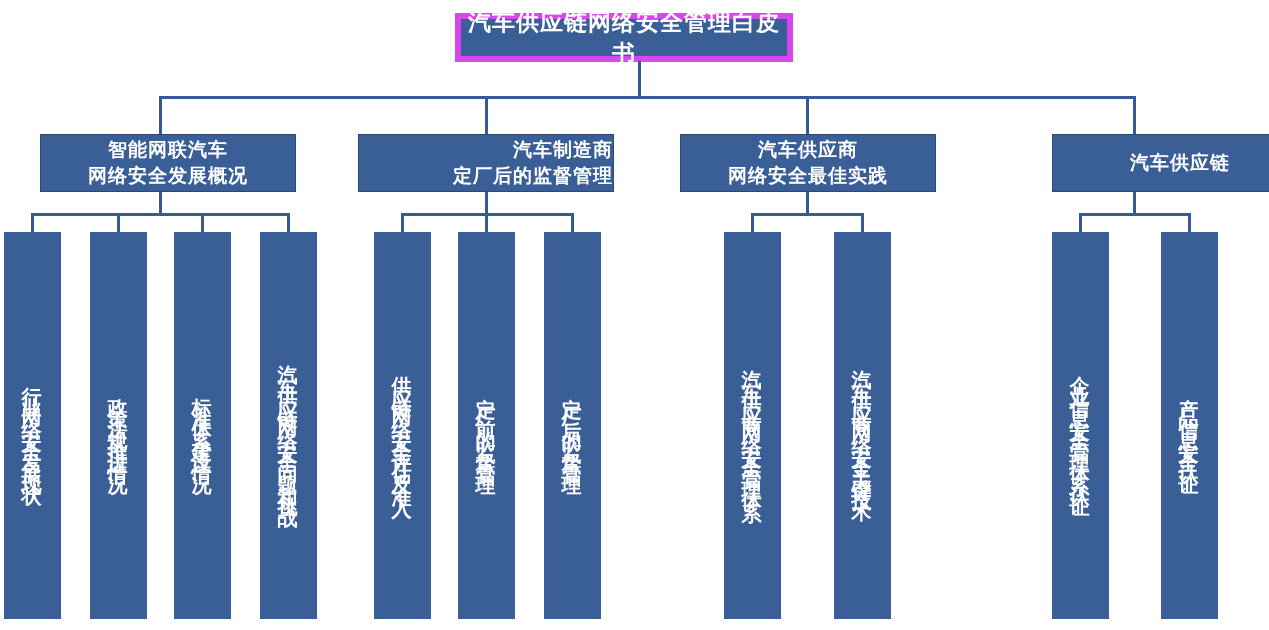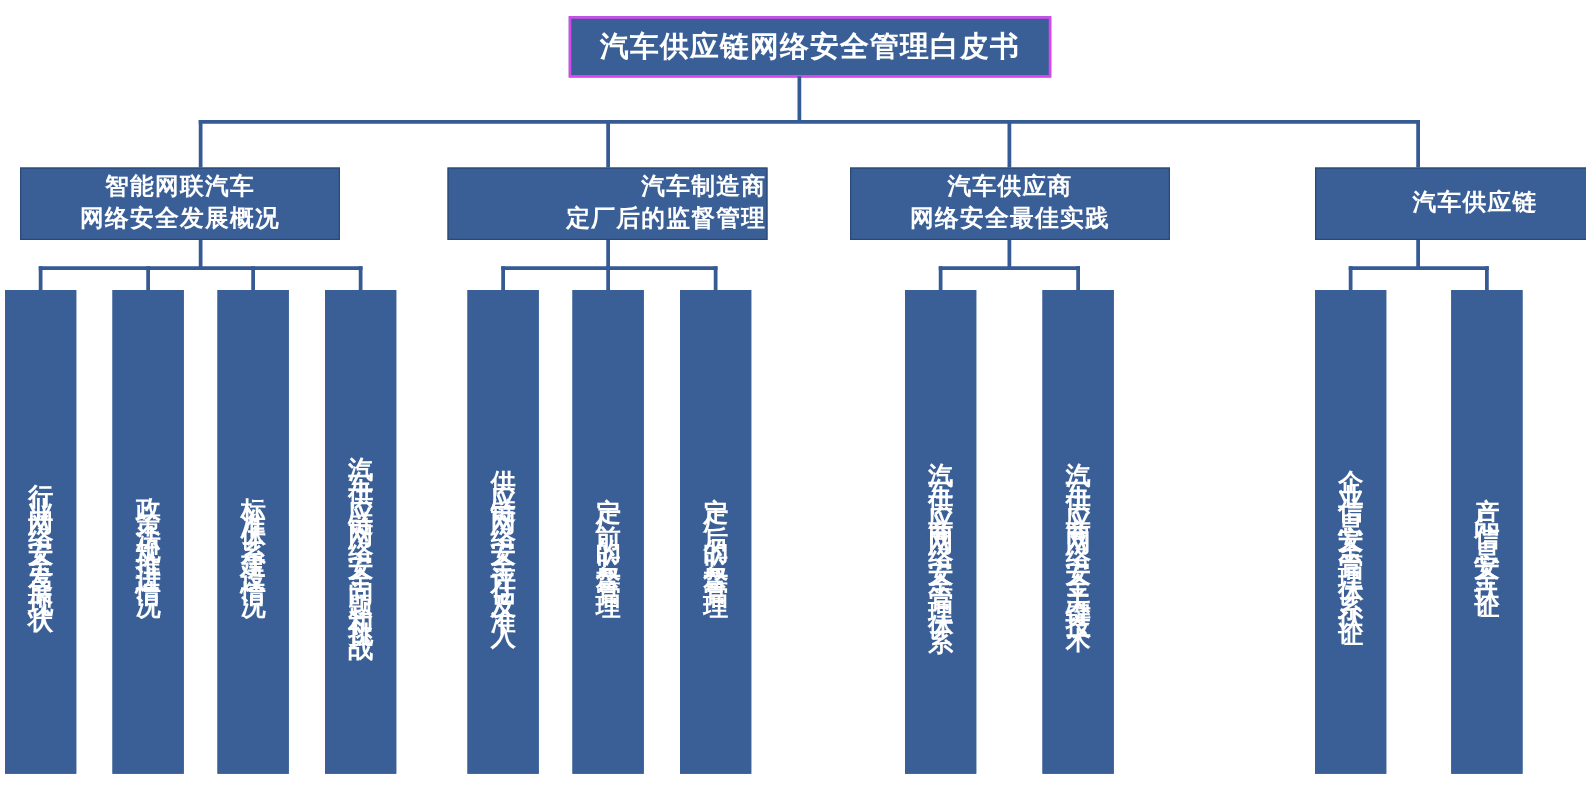--- a/index.html
+++ b/index.html
@@ -6,22 +6,22 @@
   .canvas{
     position:relative;width:1269px;height:630px;background:#ffffff;overflow:hidden;
     font-family:"Liberation Serif","DejaVu Serif",serif;
   }
   .box{
     position:absolute;box-sizing:border-box;background:#3a5f97;color:#ffffff;
     display:flex;align-items:center;justify-content:center;text-align:center;
     font-weight:700;
   }
   .root{
-    left:455px;top:13px;width:386px;height:49px;
-    border:2px solid #d946ef;font-size:23px;letter-spacing:1px;
+    left:455px;top:13px;width:338px;height:49px;
+    border:6px solid #d946ef;font-size:23px;letter-spacing:1px;
   }
   .branch{
     top:134px;width:256px;height:58px;
     border:1px solid #2b4977;font-size:19px;line-height:26px;
     flex-direction:column;letter-spacing:1px;
   }
   .branch span{display:block;}
   .leaf{
     top:232px;width:57px;height:387px;
     border:1px solid #3a5f97;font-size:20px;
@@ -36,21 +36,21 @@
 
   <div class="box root">汽车供应链网络安全管理白皮书</div>
 
   <div class="line" style="left:638px;top:61px;width:3px;height:36px;"></div>
   <div class="line" style="left:159px;top:96px;width:977px;height:3px;"></div>
   <div class="line" style="left:159px;top:96px;width:3px;height:38px;"></div>
   <div class="line" style="left:485px;top:96px;width:3px;height:38px;"></div>
   <div class="line" style="left:806px;top:96px;width:3px;height:38px;"></div>
   <div class="line" style="left:1133px;top:96px;width:3px;height:38px;"></div>
 
-  <div class="box branch" style="left:16px;align-items:center;">
+  <div class="box branch" style="left:40px;align-items:center;">
     <span>智能网联汽车</span>
     <span>网络安全发展概况</span>
   </div>
   <div class="box branch" style="left:358px;align-items:flex-end;">
     <span>汽车制造商</span>
     <span>定厂后的监督管理</span>
   </div>
   <div class="box branch" style="left:680px;">
     <span>汽车供应商</span>
     <span>网络安全最佳实践</span>

